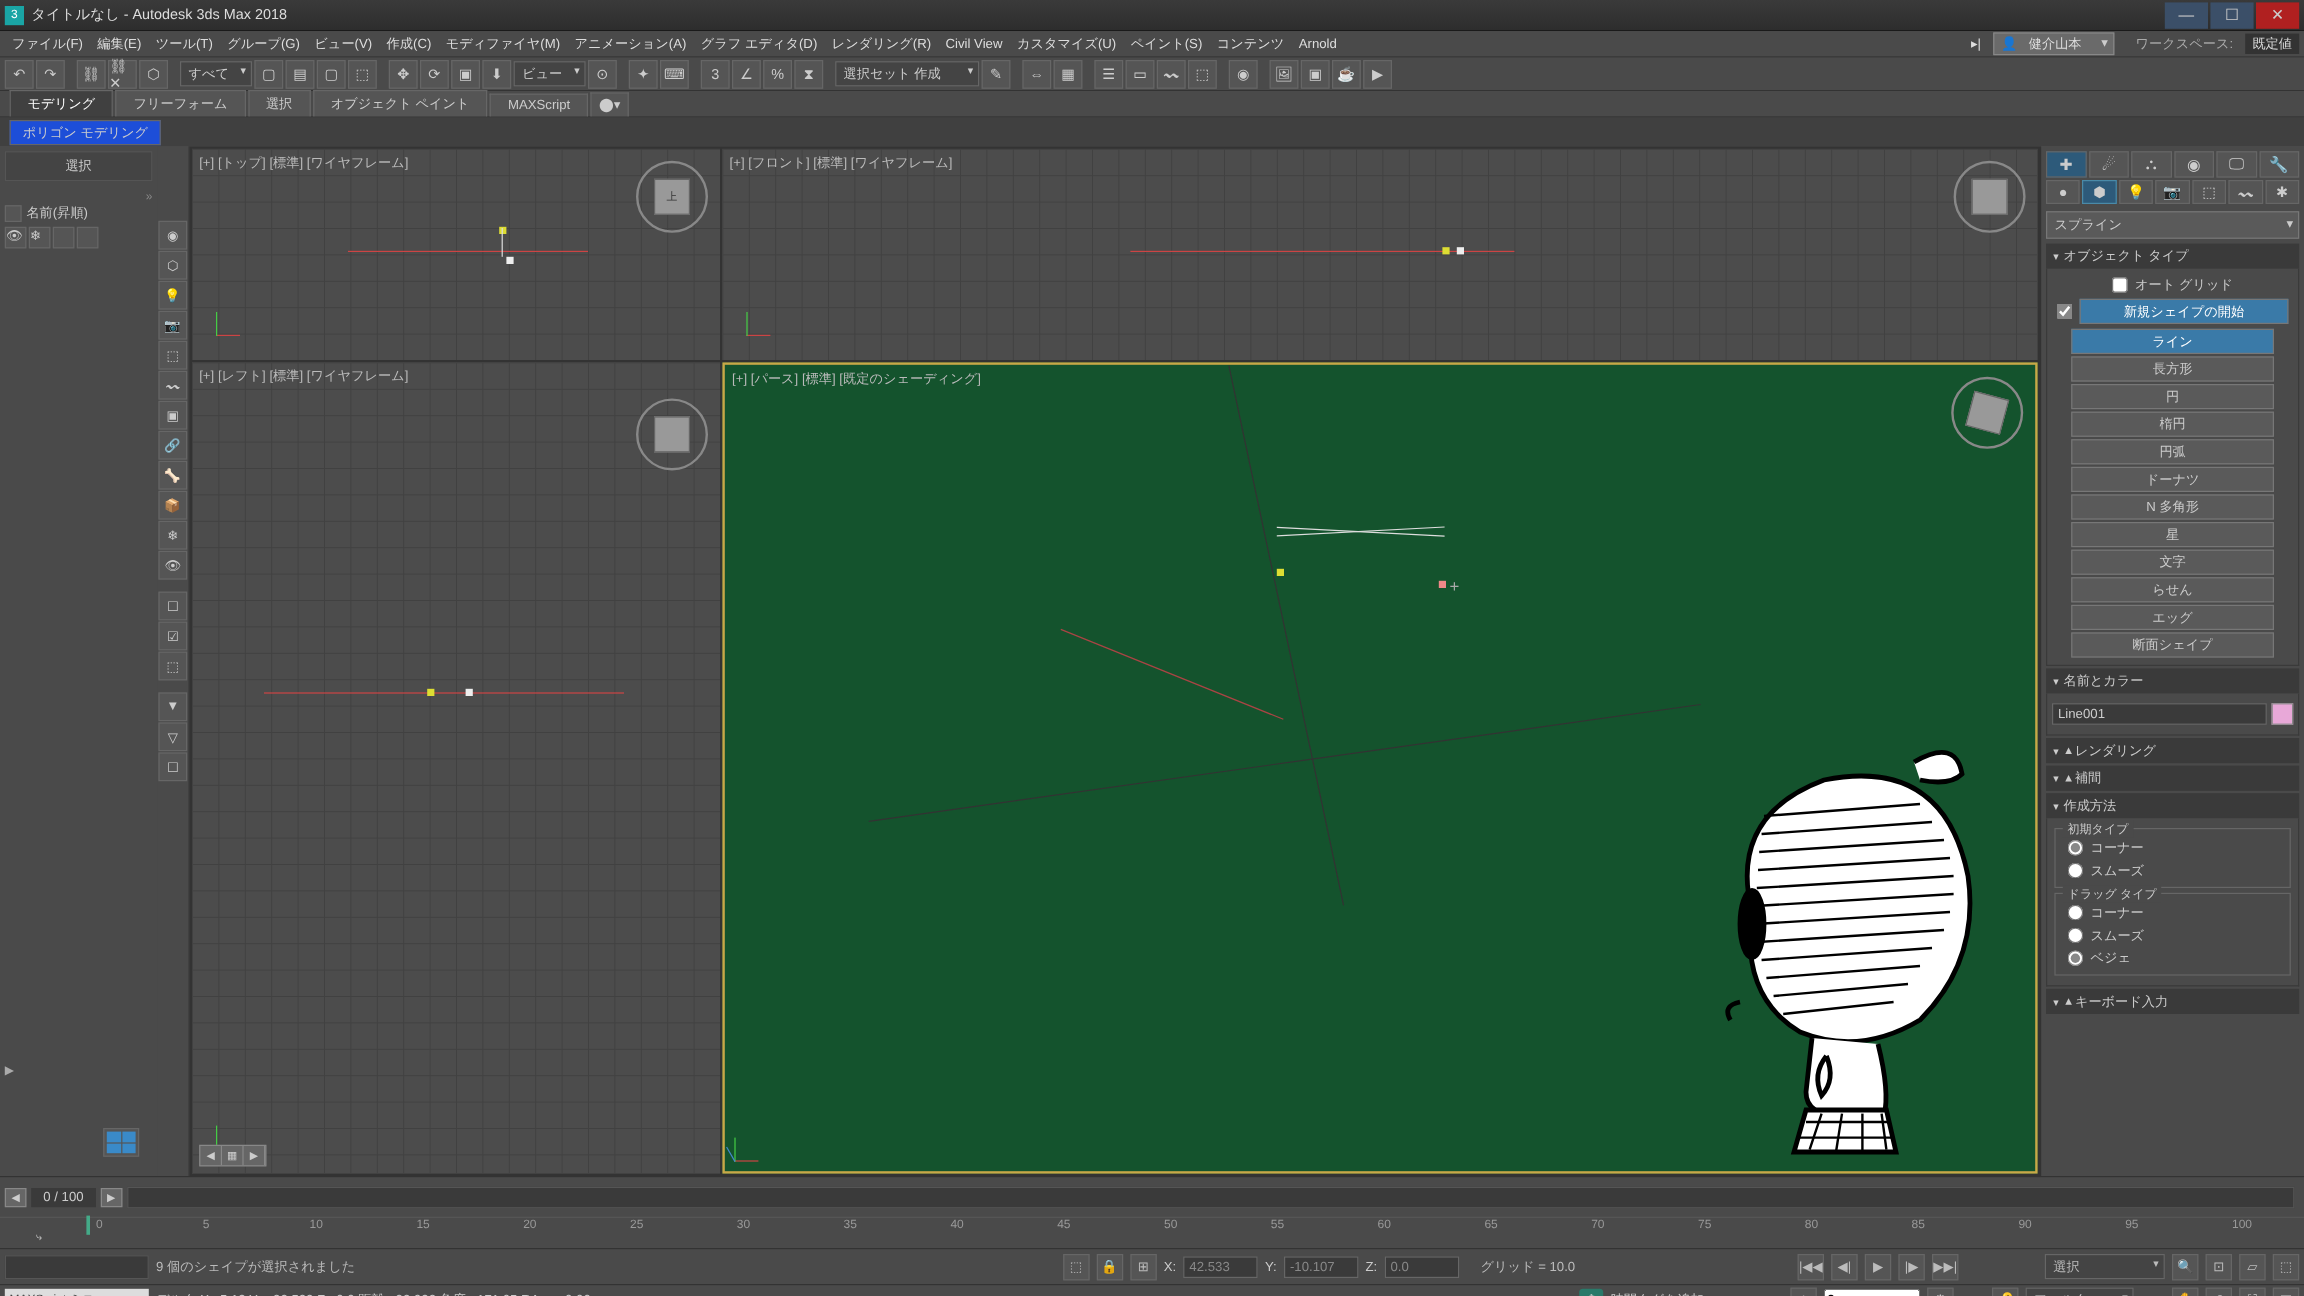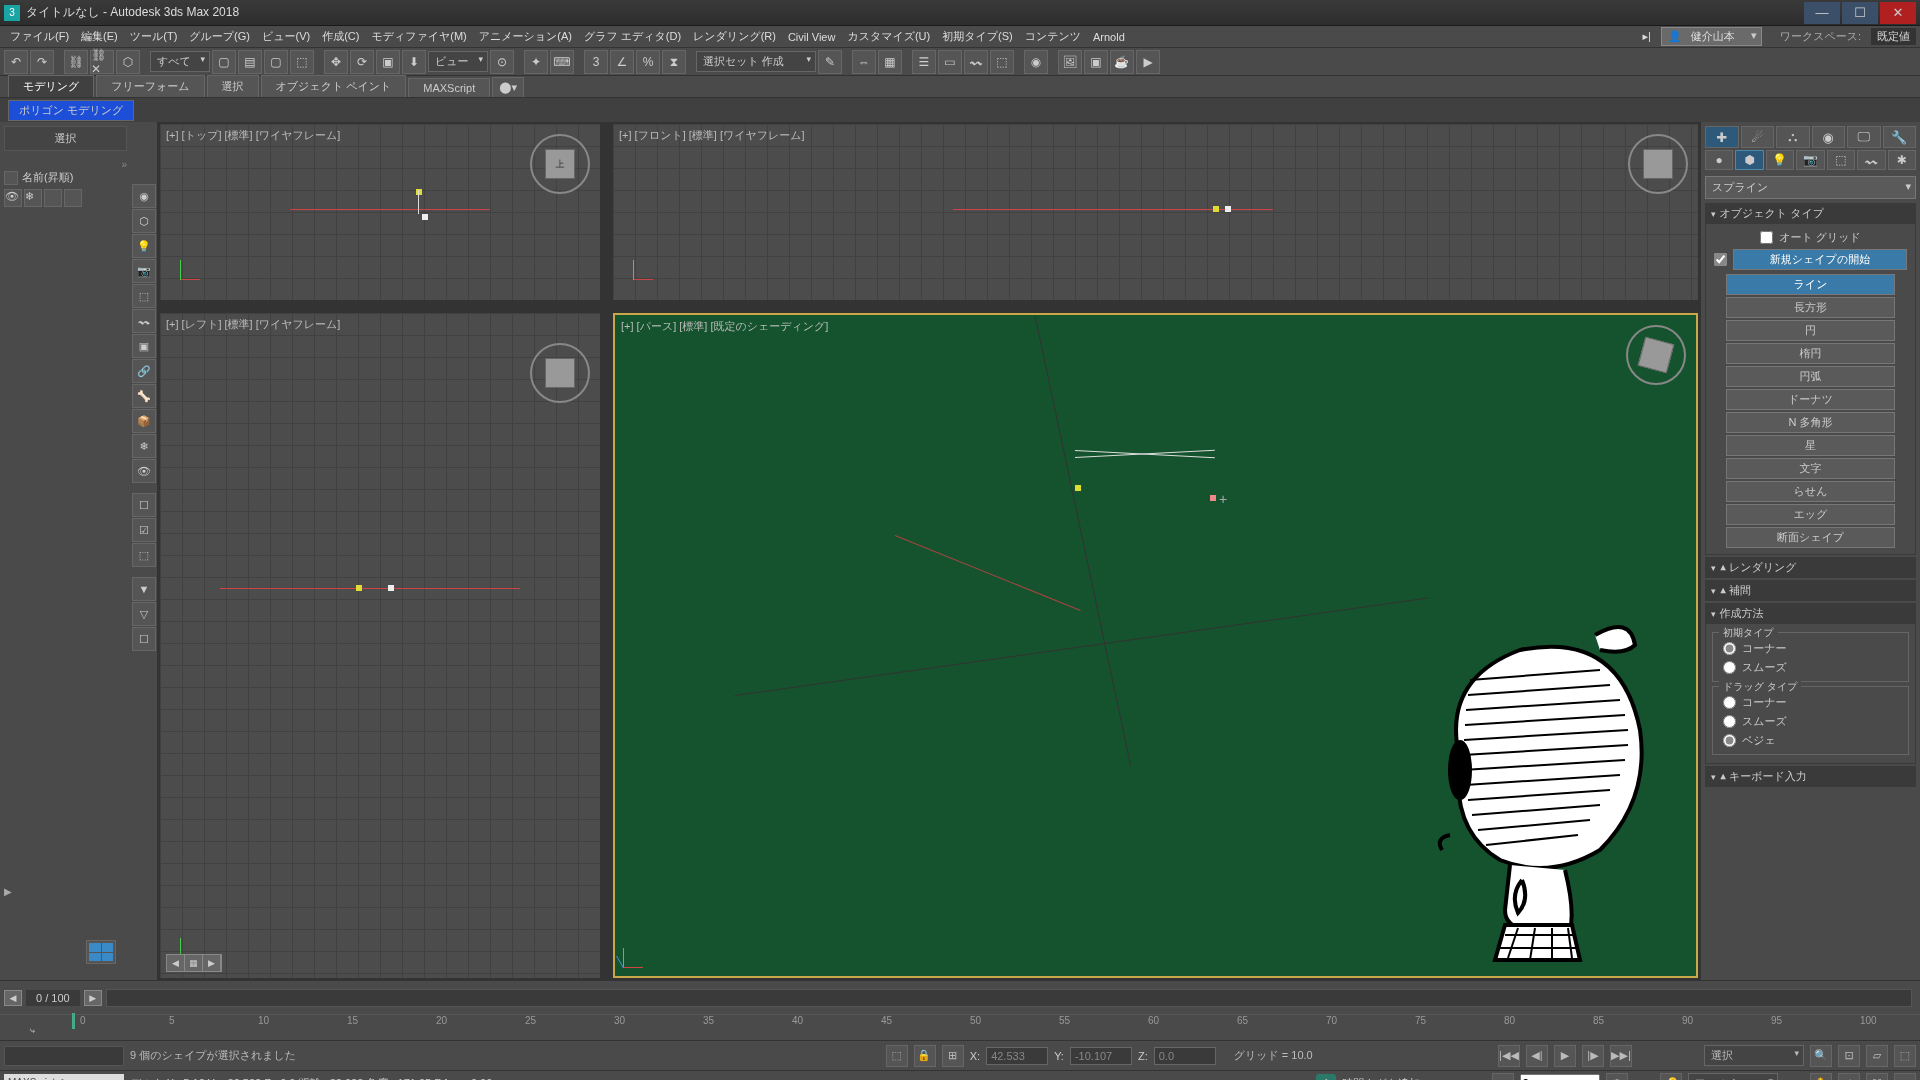--- a/index.html
+++ b/index.html
@@ -42,21 +42,21 @@
 .left-icons { width: 26px; background: #4a4a4a; display: flex; flex-direction: column; gap: 1px; padding-top: 62px; }
 .left-icons .icon-btn { width: 24px; height: 24px; background: #555; border: 1px solid #666; display: flex; align-items: center; justify-content: center; font-size: 11px; margin-left: 1px; }
 .left-icons .icon-sep { height: 8px; }
 .left-content { flex: 1; padding: 4px; }
 .left-content .sel-label { background: #444; padding: 4px; text-align: center; margin-bottom: 8px; border: 1px solid #555; }
 .left-content .name-row { display: flex; align-items: center; gap: 4px; font-size: 11px; margin-bottom: 4px; }
 .left-content .list-icons { display: flex; gap: 2px; }
 .left-content .list-icons div { width: 18px; height: 18px; background: #555; border: 1px solid #666; }
 
 
-.viewports { flex: 1; display: grid; grid-template-columns: 440px 1fr; grid-template-rows: 176px 1fr; gap: 13px; background: #333; padding: 2px; position: relative; }
+.viewports { flex: 1; display: grid; grid-template-columns: 440px 1fr; grid-template-rows: 176px 1fr; gap: 2px; background: #333; padding: 2px; position: relative; }
 .viewport { background: #4c4c4c; position: relative; overflow: hidden; }
 .viewport.persp { background: #14532d; }
 .vp-label { position: absolute; top: 4px; left: 6px; font-size: 11px; color: #bbb; z-index: 5; }
 .vp-grid { position: absolute; inset: 0; background-image: linear-gradient(#414141 1px, transparent 1px), linear-gradient(90deg, #414141 1px, transparent 1px); background-size: 22px 22px; }
 .vp-axis { position: absolute; left: 20px; bottom: 20px; width: 40px; height: 40px; }
 .vp-axis .x { position: absolute; width: 20px; height: 1px; background: #c44; left: 0; bottom: 0; }
 .vp-axis .y { position: absolute; width: 1px; height: 20px; background: #4c4; left: 0; bottom: 0; }
 .vp-axis .z { position: absolute; width: 1px; height: 14px; background: #48c; left: 0; bottom: 0; transform: rotate(-30deg); transform-origin: bottom; }
 .vp-cube { position: absolute; top: 10px; right: 10px; width: 60px; height: 60px; border: 2px solid #888; border-radius: 50%; display: flex; align-items: center; justify-content: center; }
 .vp-cube-inner { width: 30px; height: 30px; background: #999; border: 1px solid #666; font-size: 9px; display: flex; align-items: center; justify-content: center; color: #333; }
@@ -140,21 +140,21 @@
   <span>ツール(T)</span>
   <span>グループ(G)</span>
   <span>ビュー(V)</span>
   <span>作成(C)</span>
   <span>モディファイヤ(M)</span>
   <span>アニメーション(A)</span>
   <span>グラフ エディタ(D)</span>
   <span>レンダリング(R)</span>
   <span>Civil View</span>
   <span>カスタマイズ(U)</span>
-  <span>初期タイプ(S)</span>
+  <span>ペイント(S)</span>
   <span>コンテンツ</span>
   <span>Arnold</span>
   <div class="right">
     <span>▸|</span>
     <div class="user-box">👤 <span>健介山本</span></div>
     <span class="ws-label">ワークスペース:</span>
     <span class="ws-value">既定値</span>
   </div>
 </div>
 
@@ -391,20 +391,29 @@
             <div class="cp-btn">文字</div>
             <div class="cp-btn">らせん</div>
           </div>
         <div class="cp-btn-row">
             <div class="cp-btn">エッグ</div>
             <div class="cp-btn">断面シェイプ</div>
           </div>
       </div>
     </div>
 
+    <div class="rollout">
+      <div class="rollout-header">名前とカラー</div>
+      <div class="rollout-body">
+        <div class="cp-input-row">
+          <input class="cp-input" value="Line001" style="">
+          <div class="cp-color-swatch"></div>
+        </div>
+      </div>
+    </div>
 
     <div class="rollout">
       <div class="rollout-header" style="justify-content:flex-start">
           <span style="transform:rotate(-90deg);display:inline-block">▸</span>
           <span>レンダリング</span>
         </div>
     </div>
     <div class="rollout">
       <div class="rollout-header">
           <span style="transform:rotate(-90deg);display:inline-block">▸</span>

